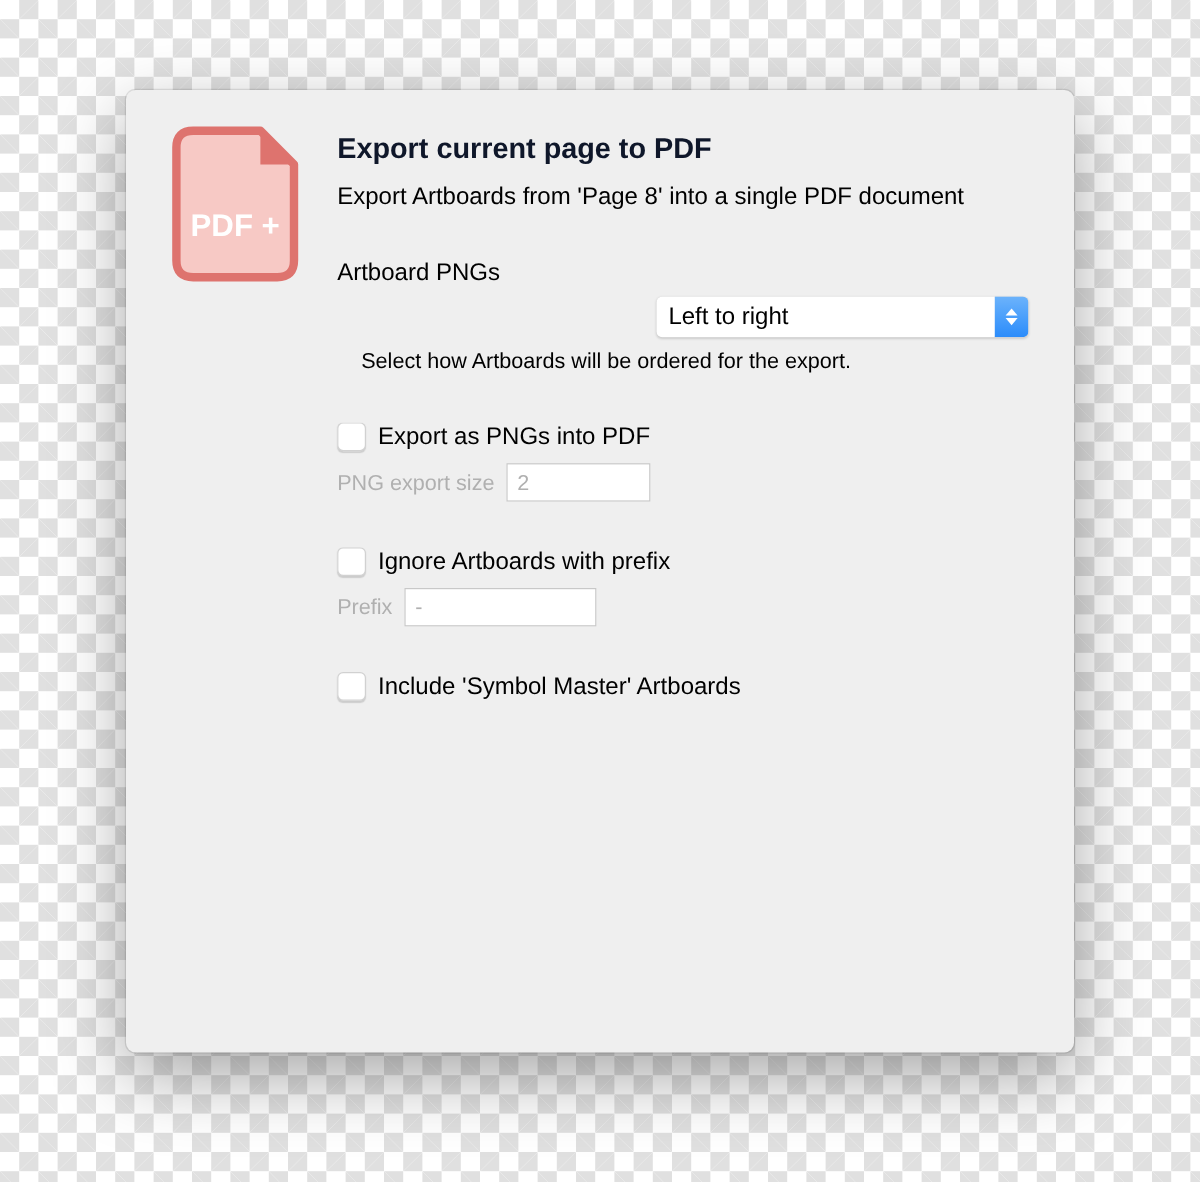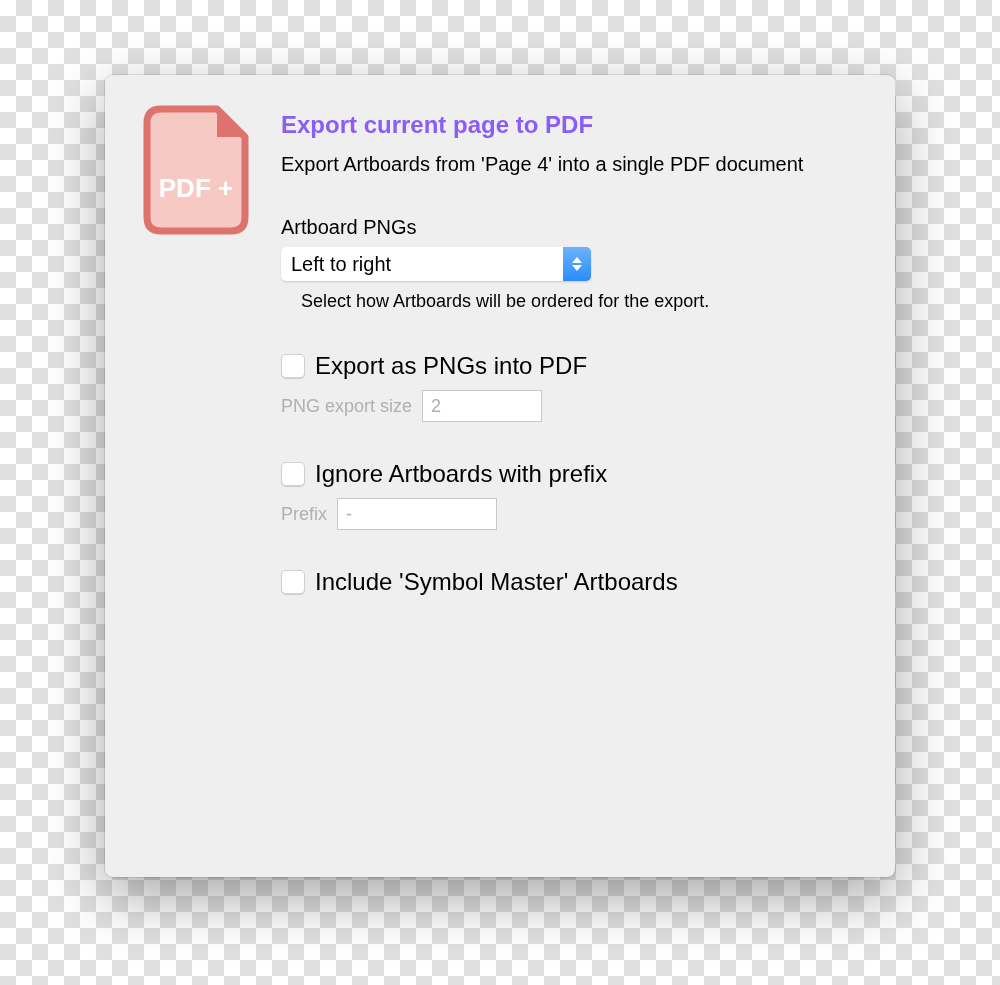--- a/index.html
+++ b/index.html
@@ -45,38 +45,39 @@
       height: 96px;
       position: relative;
     }
     .content-col {
       flex: 1;
       padding-top: 6px;
     }
     .title {
       font-size: 24px;
       font-weight: 700;
-      color: #8b5cf6;
+      color: #0f172a;
       margin-bottom: 12px;
     }
     .subtitle {
       font-size: 20px;
       color: #000;
       line-height: 1.35;
       margin-bottom: 38px;
     }
     .section-label {
       font-size: 20px;
       color: #000;
       margin-bottom: 8px;
     }
     .select-row {
       display: flex;
       align-items: center;
       margin-bottom: 10px;
+      justify-content: flex-end;
     }
     .select-box {
       display: flex;
       align-items: stretch;
       height: 34px;
       width: 310px;
       border-radius: 5px;
       overflow: hidden;
       box-shadow: 0 1px 2px rgba(0,0,0,0.15), inset 0 0 0 1px rgba(0,0,0,0.12);
     }
@@ -124,21 +125,21 @@
     }
     .checkbox {
       width: 24px;
       height: 24px;
       background: #fff;
       border-radius: 5px;
       box-shadow: 0 1px 1px rgba(0,0,0,0.15), inset 0 0 0 1px rgba(0,0,0,0.18);
       flex-shrink: 0;
     }
     .checkbox-label {
-      font-size: 24px;
+      font-size: 20px;
       color: #000;
     }
     .sub-row {
       display: flex;
       align-items: center;
       gap: 10px;
       margin-bottom: 38px;
     }
     .sub-label {
       font-size: 18px;
@@ -198,21 +199,21 @@
     <div class="pdf-icon">
       <svg width="110" height="130" viewBox="0 0 110 130">
         <path d="M 18 4 L 74 4 L 102 32 L 102 112 Q 102 126 88 126 L 18 126 Q 4 126 4 112 L 4 18 Q 4 4 18 4 Z" fill="#f7c9c5" stroke="#de736e" stroke-width="7" stroke-linejoin="round"></path>
         <path d="M 74 4 L 74 32 L 102 32 Z" fill="#de736e"></path>
         <text x="53" y="92" text-anchor="middle" font-family="Arial, sans-serif" font-size="26" font-weight="900" fill="#ffffff">PDF +</text>
       </svg>
     </div>
 
     <div class="content-col">
       <div class="title">Export current page to PDF</div>
-      <div class="subtitle">Export Artboards from 'Page 4' into a single PDF document</div>
+      <div class="subtitle">Export Artboards from 'Page 8' into a single PDF document</div>
 
       <div class="section-label">Artboard PNGs</div>
       <div class="select-row">
         <div class="select-box">
           <div class="select-text">Left to right</div>
           <div class="select-arrows">
             <div class="arrow-up"></div>
             <div class="arrow-down"></div>
           </div>
         </div>

